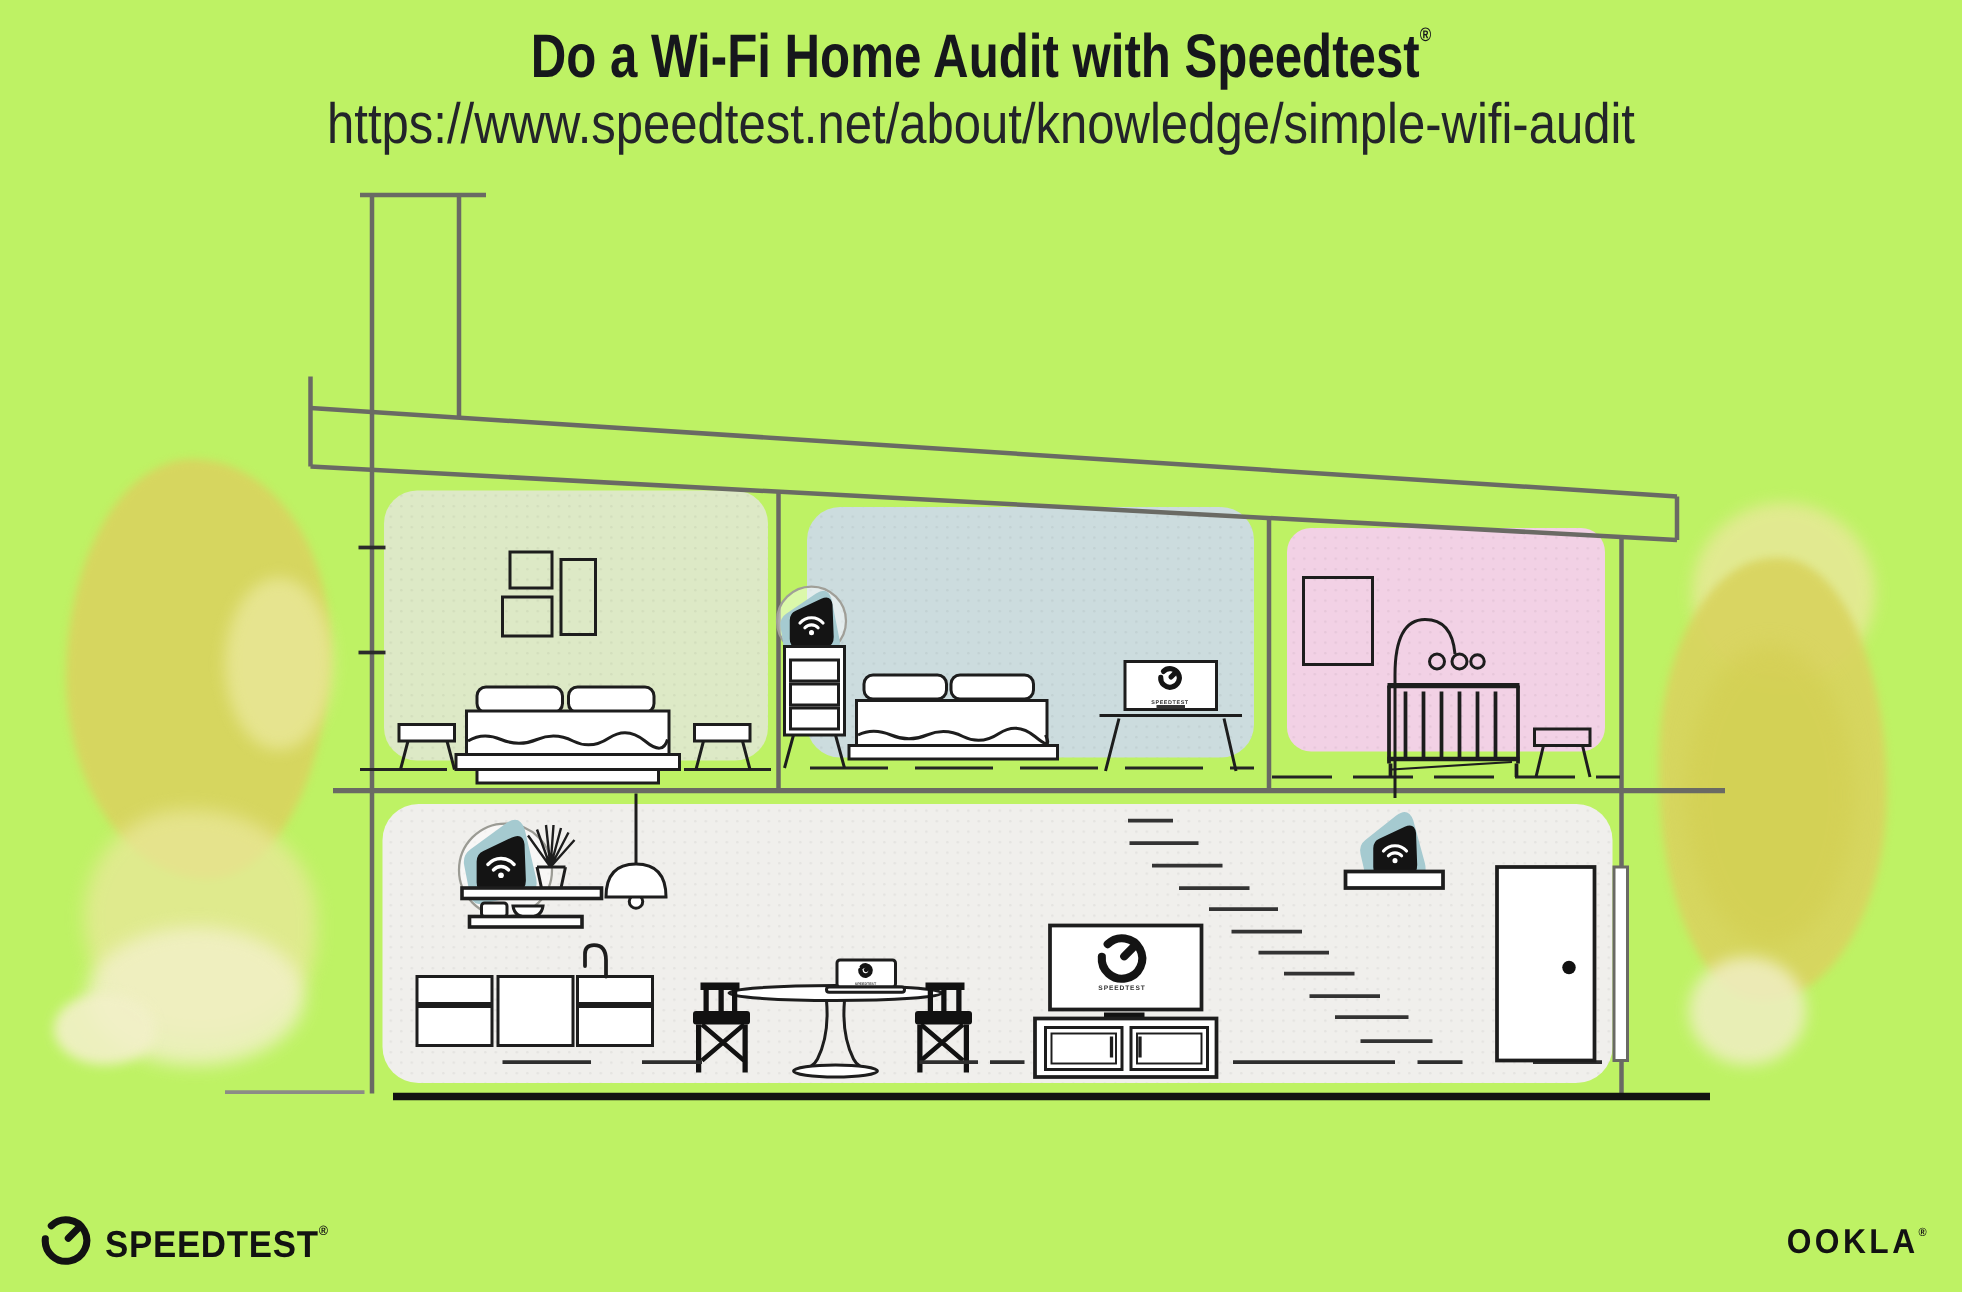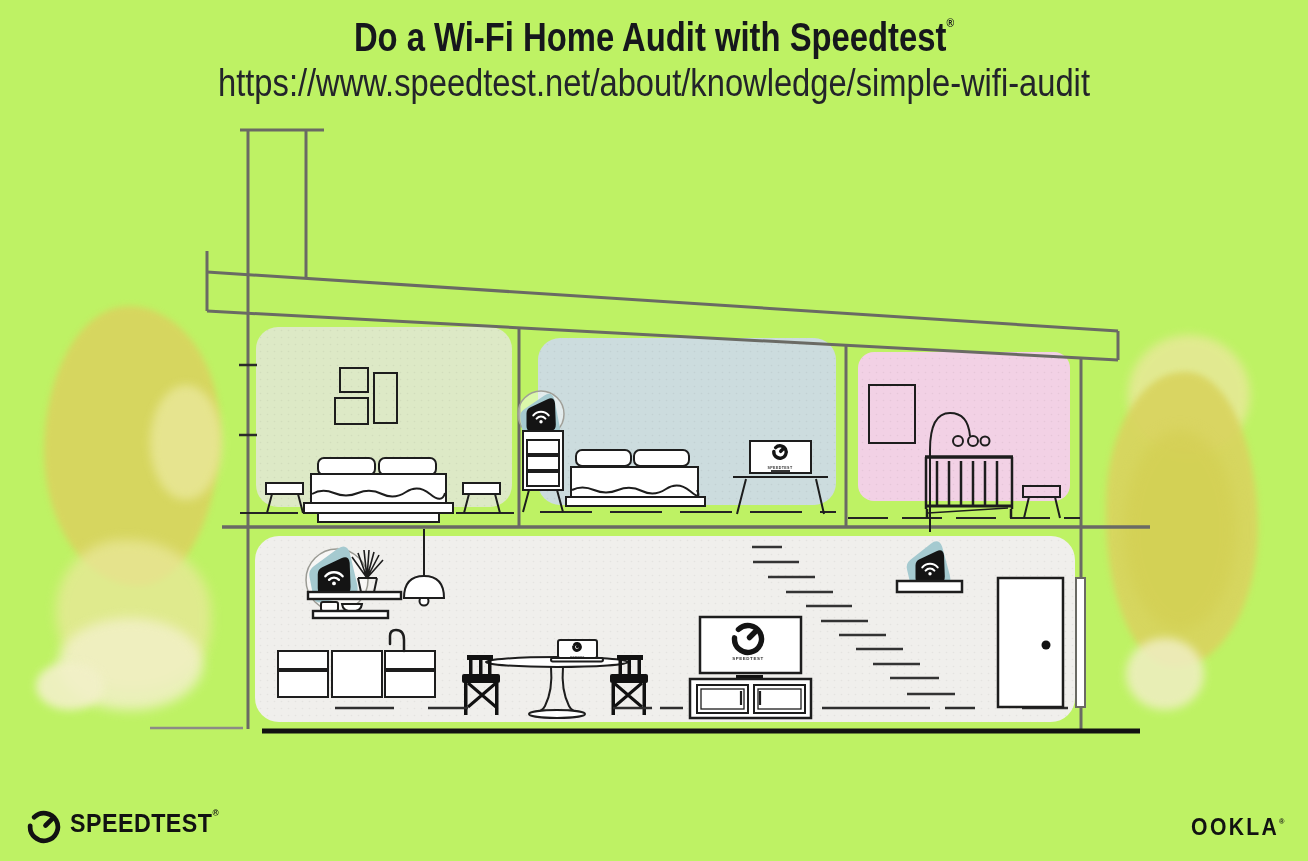--- a/index.html
+++ b/index.html
@@ -9,21 +9,21 @@
   .title{position:absolute;top:14px;left:0;width:1308px;text-align:center;
          font-size:41px;font-weight:bold;color:#16171c;letter-spacing:0px;
          transform:scaleX(.80);transform-origin:center;white-space:nowrap;}
   .title sup{font-size:13px;vertical-align:top;line-height:1;position:relative;top:2px;}
   .url{position:absolute;top:62px;left:0;width:1308px;text-align:center;
        font-size:38px;font-weight:400;color:#23242a;transform:scaleX(.86);
        transform-origin:center;white-space:nowrap;}
   
   .blob{position:absolute;filter:blur(3px);}
   
-  .st-logo{position:absolute;left:26px;top:809px;display:flex;align-items:flex-start;}
+  .st-logo{position:absolute;left:26px;top:809px;display:flex;align-items:flex-end;}
   .st-logo .txt{font-size:25px;font-weight:bold;color:#121212;letter-spacing:.5px;
                 transform:scaleX(.93);transform-origin:left;margin-left:8px;white-space:nowrap;}
   .st-logo sup{font-size:9px;vertical-align:top;position:relative;top:-1px;}
   .ookla{position:absolute;right:24px;top:814px;font-size:23px;font-weight:600;color:#121212;
          letter-spacing:2.5px;transform:scaleX(.92);transform-origin:right;white-space:nowrap;}
   .ookla sup{font-size:8px;letter-spacing:0;position:relative;top:-2px;}
   svg text{font-family:"Liberation Sans",sans-serif;}
 </style>
 </head>
 <body>

